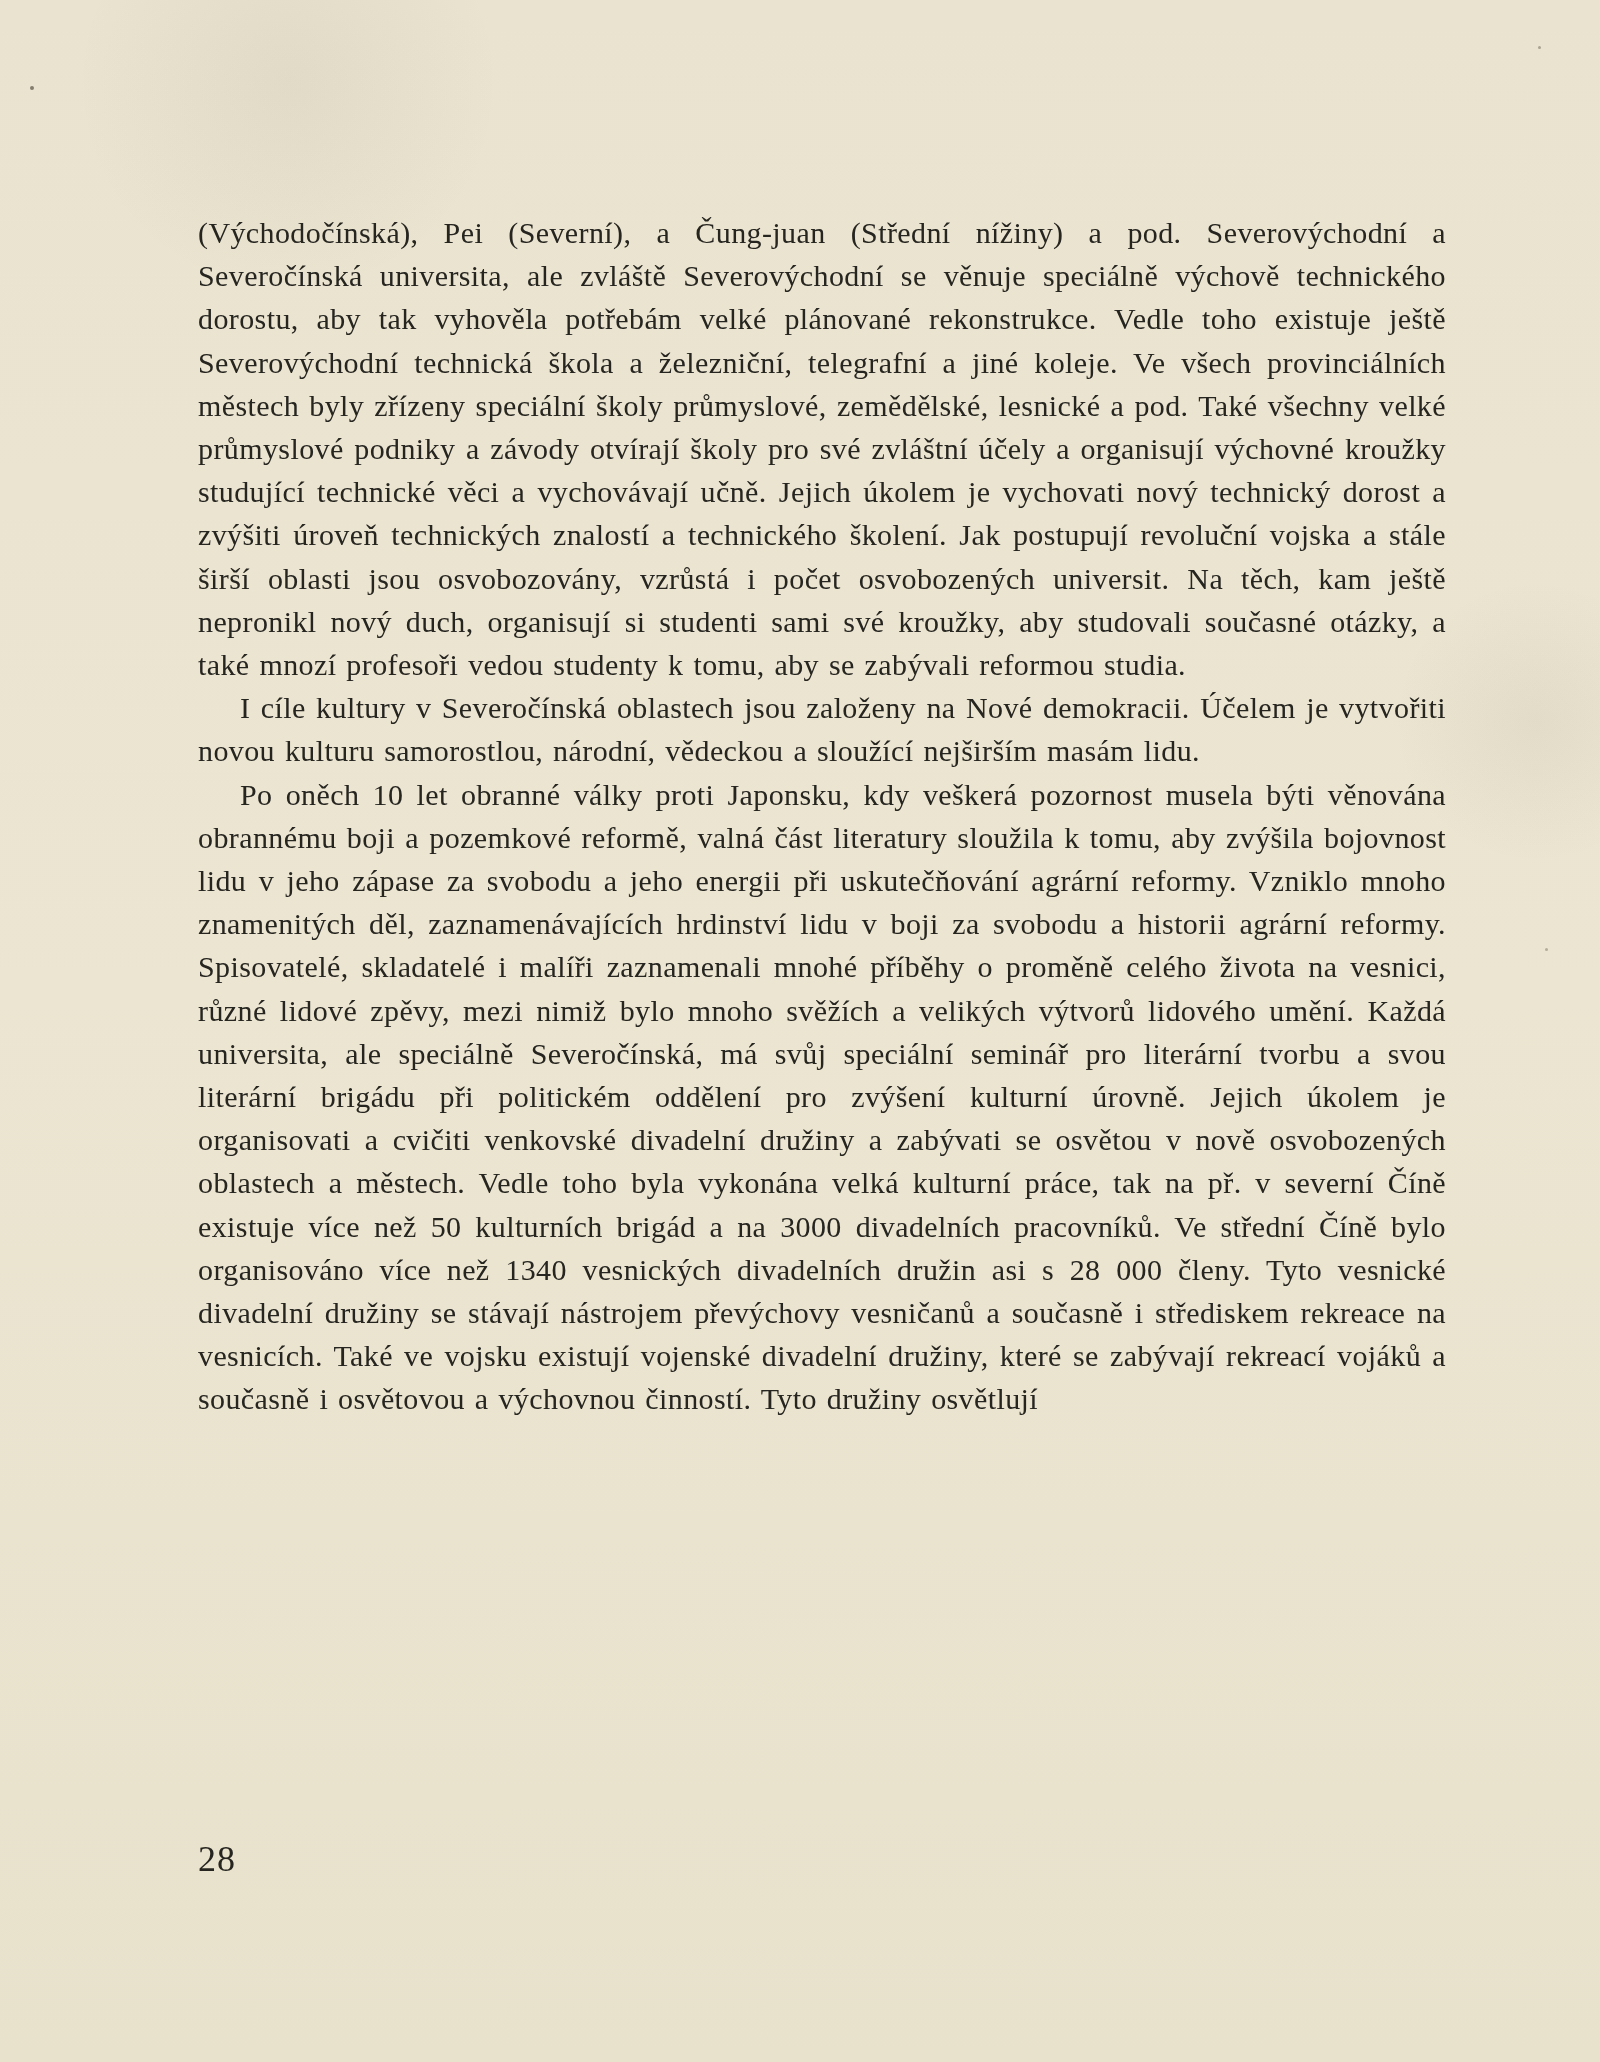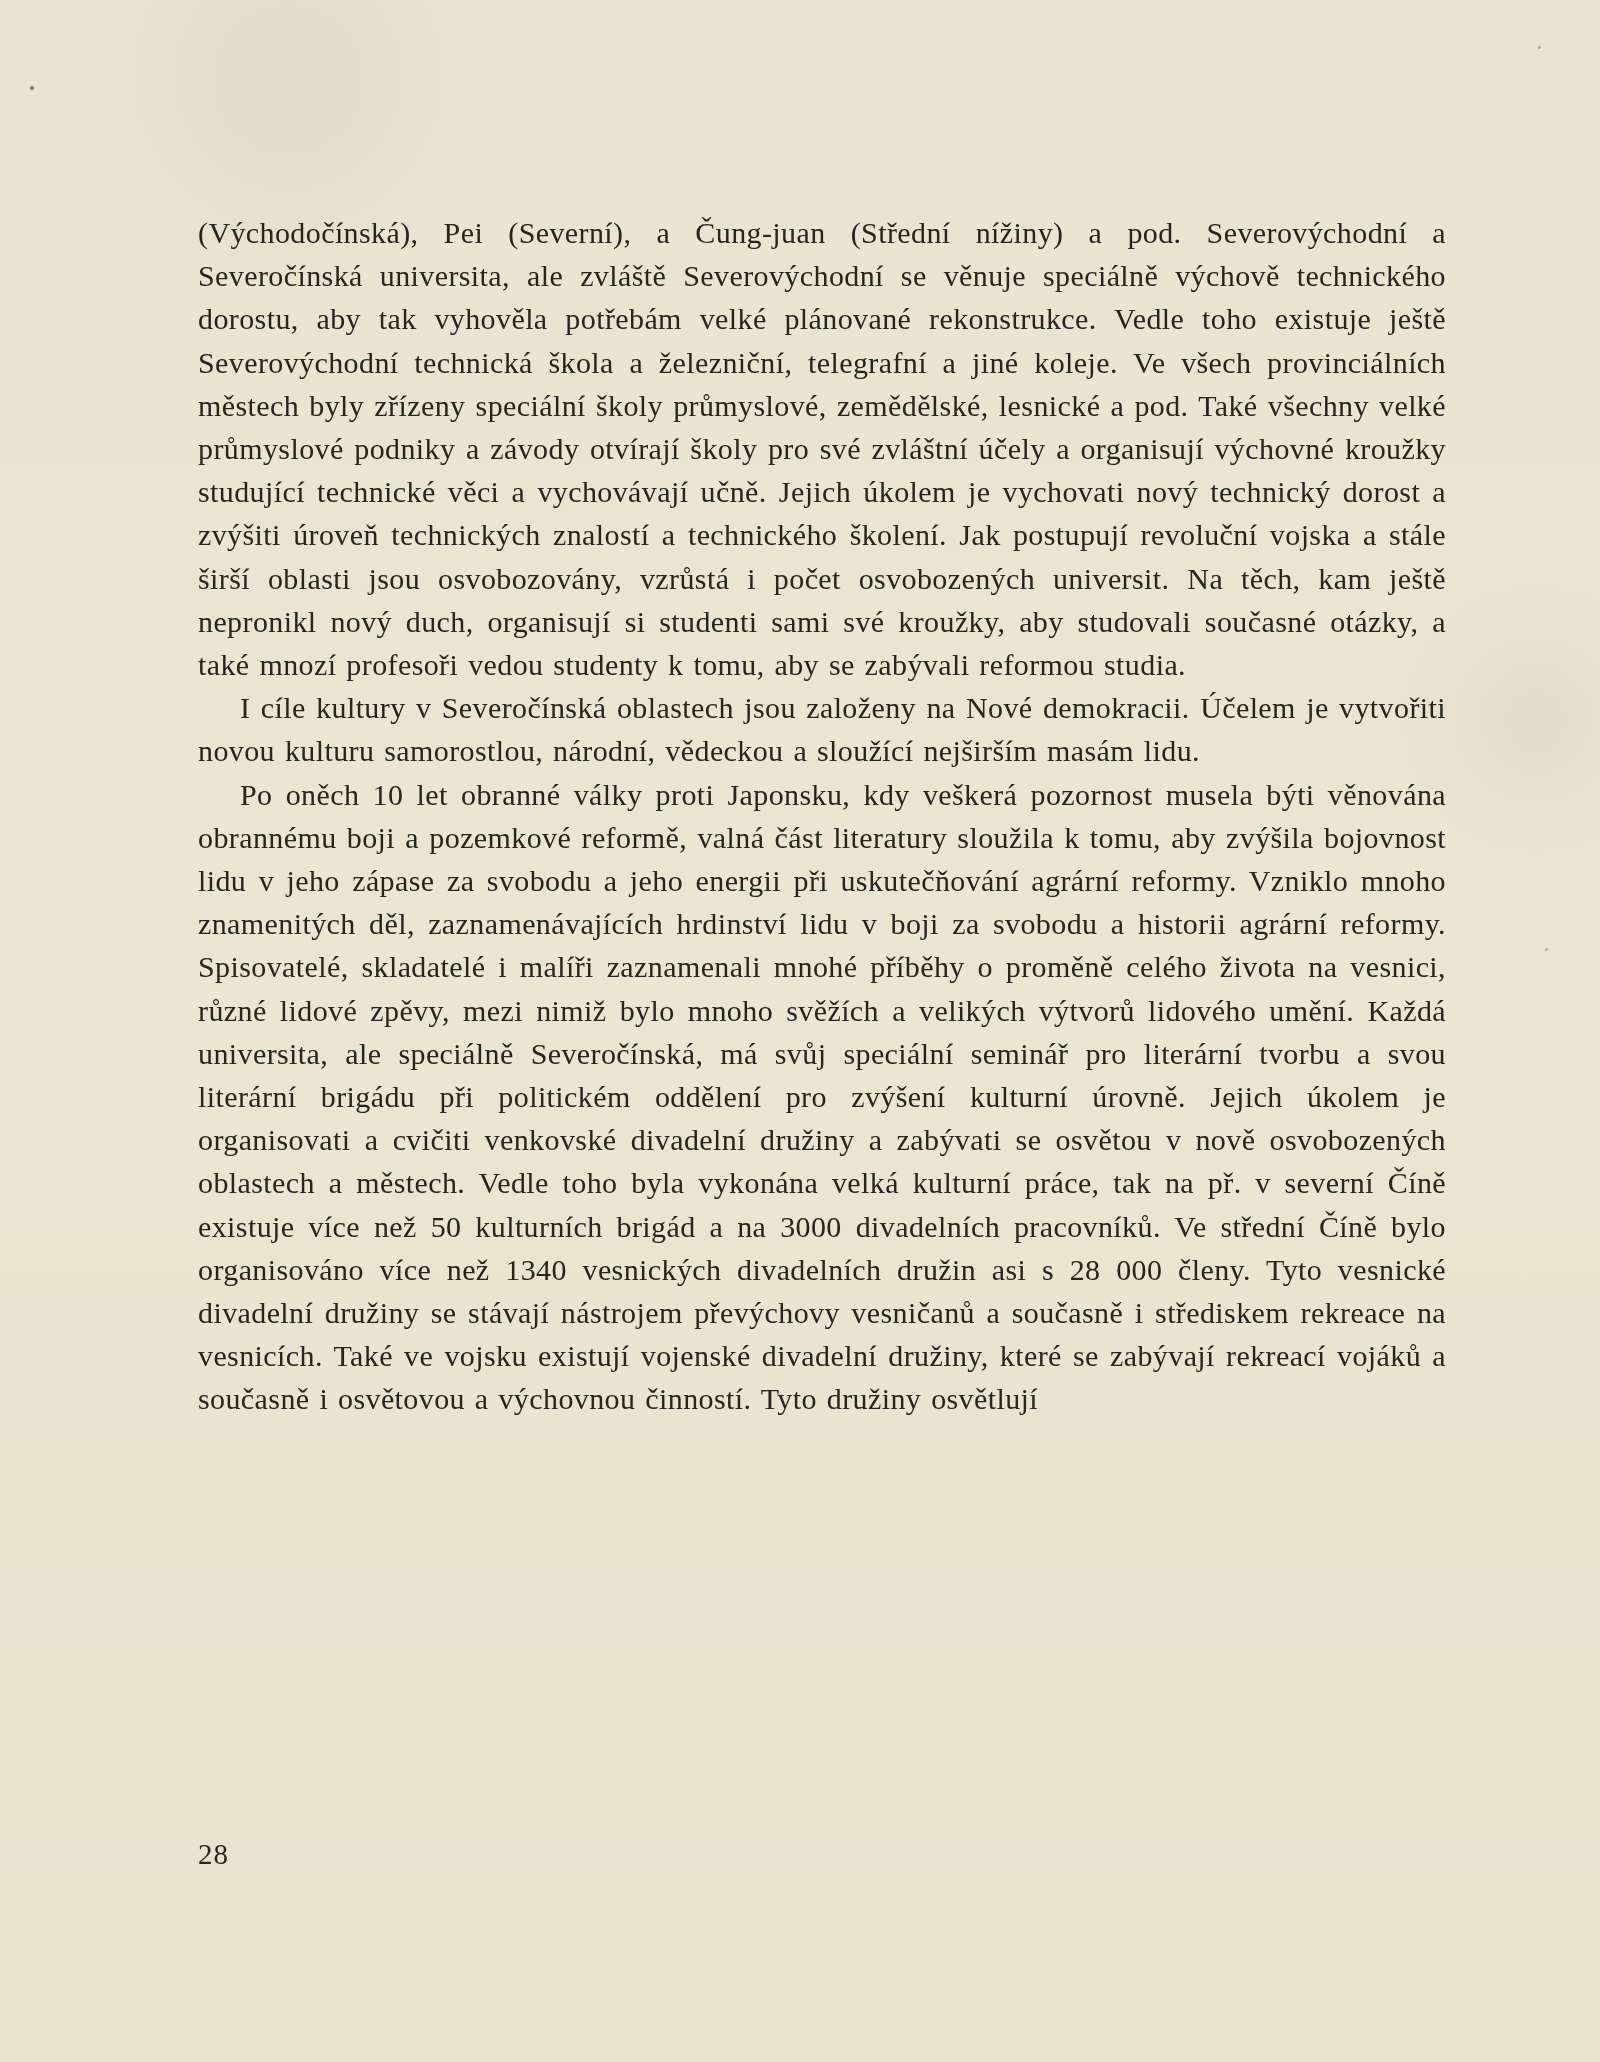--- a/index.html
+++ b/index.html
@@ -41,21 +41,21 @@
     word-spacing: 2px;
     color: #262520;
   }
   .text-block p.indented {
     text-indent: 42px;
   }
   .page-number {
     position: absolute;
     left: 198px;
     top: 1838px;
-    font-size: 29px;
+    font-size: 36px;
     letter-spacing: 1px;
     color: #262520;
   }
   .speck {
     position: absolute;
     border-radius: 50%;
     background: rgba(45, 42, 32, 0.55);
   }
   .speck-1 { left: 30px;  top: 86px;  width: 4px; height: 4px; }
   .speck-2 { left: 1538px; top: 46px; width: 3px; height: 3px; background: rgba(45,42,32,0.35); }

